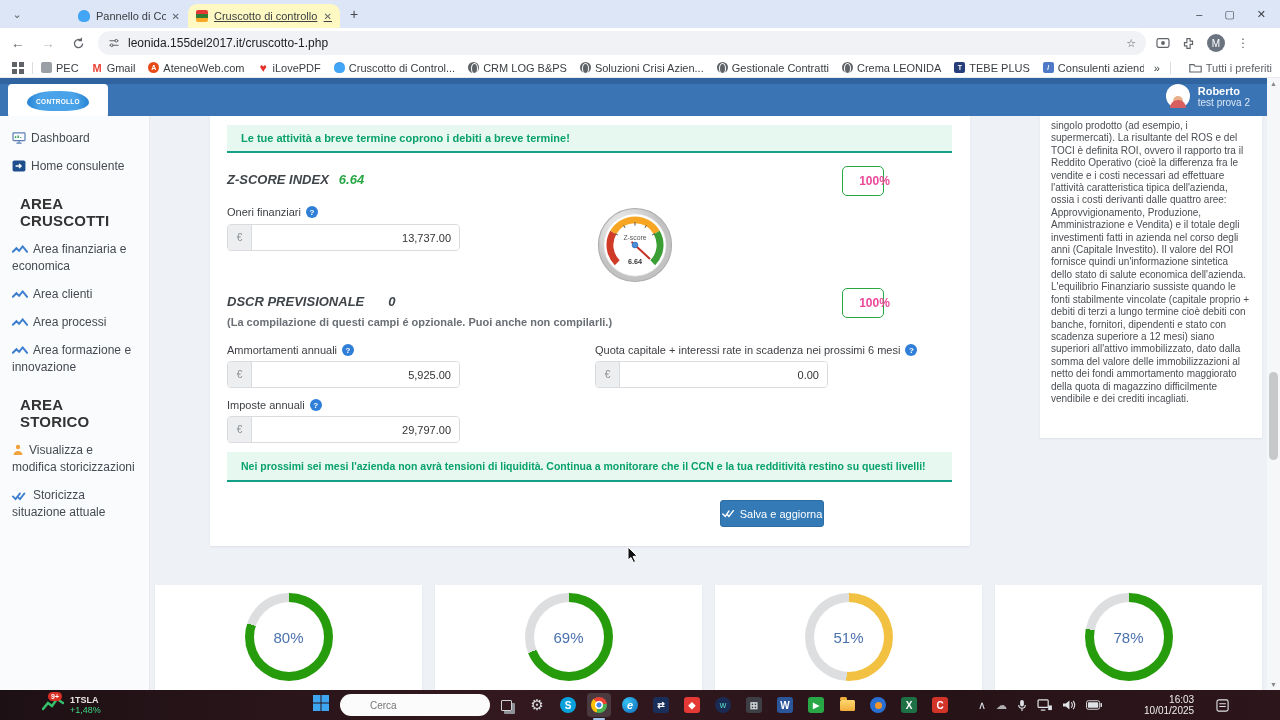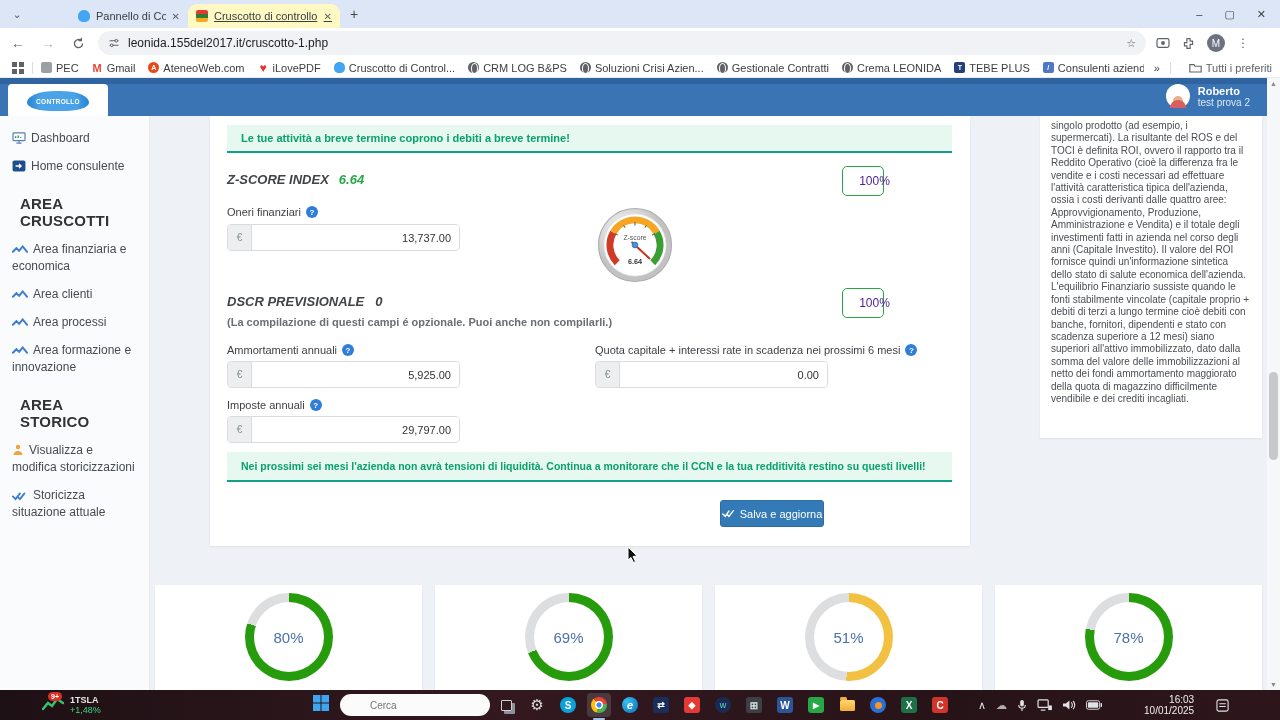--- a/index.html
+++ b/index.html
@@ -71,21 +71,21 @@
   .side-header { font-size:15px; font-weight:bold; color:#333; margin:20px 8px 12px; letter-spacing:.2px; }
   .sic { display:inline-block; vertical-align:-2px; margin-right:5px; }
 
   
   .main-card { left:210px; top:116px; width:760px; height:430px; background:#fff; box-shadow:0 1px 2px rgba(0,0,0,.07); }
   .banner { left:17px; width:725px; background:#e7f8f1; border-bottom:2.5px solid #14a086; color:#09a26b; font-weight:bold; display:flex; align-items:center; padding:0 14px; }
   .banner1 { top:9px; height:28px; font-size:11px; }
   .banner2 { top:336px; height:30px; font-size:10.5px; }
   .sect-title { font-style:italic; font-weight:bold; font-size:13px; color:#3f4449; }
   .sect-val-green { color:#28a745; font-style:italic; font-weight:bold; font-size:13px; }
-  .badge100 { width:42px; height:30px; border:1.5px solid #28a745; border-radius:5px; color:#4c1d95; font-weight:normal; font-size:12px; display:flex; align-items:center; justify-content:center; background:#fff;padding-left:23px; }
+  .badge100 { width:42px; height:30px; border:1.5px solid #28a745; border-radius:5px; color:#ec4899; font-weight:bold; font-size:12px; display:flex; align-items:center; justify-content:center; background:#fff;padding-left:23px; }
   .fld-label { font-size:11px; color:#3c3f43; display:flex; align-items:center; gap:5px; }
   .qmark { width:12px; height:12px; border-radius:50%; background:#2f7ed8; color:#fff; font-size:8px; font-weight:bold; display:inline-flex; align-items:center; justify-content:center; }
   .input-group { height:27px; width:233px; display:flex; border:1px solid #d9dbde; border-radius:4px; overflow:hidden; background:#fff; }
   .ig-addon { width:24px; background:#eceeef; color:#8a8f94; font-size:10px; display:flex; align-items:center; justify-content:center; border-right:1px solid #d9dbde; }
   .ig-input { flex:1; border:0; outline:none; text-align:right; font-size:11px; color:#333; padding:0 8px; font-family:"Liberation Sans",sans-serif; background:#fff; }
   .note { font-size:11px; color:#6a6f75;font-weight:bold; }
   .save-btn { left:510px; top:384px; width:104px; height:27px; background:#337ab7; border:1px solid #2e6da4; border-radius:3px; color:#fff; font-size:11px; display:flex; align-items:center; justify-content:center; gap:5px; cursor:pointer; }
 
   
   .info-card { left:1040px; top:116px; width:222px; height:322px; background:#fff; box-shadow:0 1px 2px rgba(0,0,0,.07); padding:4px 11px 10px; overflow:hidden; }
@@ -361,21 +361,21 @@
         <path d="M21.42 33.5 A33 33 0 0 1 78.58 33.5" fill="none" stroke="#f6a623" stroke-width="9"></path>
         <path d="M78.58 33.5 A33 33 0 0 1 73.33 73.33" fill="none" stroke="#3a9e35" stroke-width="9"></path>
         <path d="M24.0 35.0 27.5 37.0 M35.0 24.0 37.0 27.5 M50 20 50 24.5 M65.0 24.0 63.0 27.5 M76.0 35.0 72.5 37.0" stroke="#444" stroke-width="1.2"></path>
         <text x="50" y="44" text-anchor="middle" font-size="9" fill="#555" font-family="Liberation Sans, sans-serif">Z-score</text>
         <line x1="46.3" y1="46.6" x2="69.0" y2="67.7" stroke="#c62f22" stroke-width="2.6" stroke-linecap="round"></line>
         <circle cx="50" cy="50" r="3.8" fill="#4a90d9" stroke="#2f6db3" stroke-width="1"></circle>
         <text x="50" y="75" text-anchor="middle" font-size="9.5" font-weight="bold" fill="#333" font-family="Liberation Sans, sans-serif">6.64</text>
       </svg>
     </div>
 
-    <div class="abs" style="left:17px; top:178px; display:flex; gap:11px; align-items:flex-start;">
+    <div class="abs" style="left:17px; top:178px; display:flex; gap:24px; align-items:flex-start;">
       <span class="sect-title">DSCR PREVISIONALE</span>
       <span class="sect-title">0</span>
     </div>
     <div class="abs badge100" style="left:632px; top:172px;">100%</div>
     <div class="abs note" style="left:17px; top:200px;">(La compilazione di questi campi é opzionale. Puoi anche non compilarli.)</div>
 
     <div class="abs fld-label" style="left:17px; top:228px;">
       <span>Ammortamenti annuali</span>
         <span class="qmark">?</span>
     </div>

